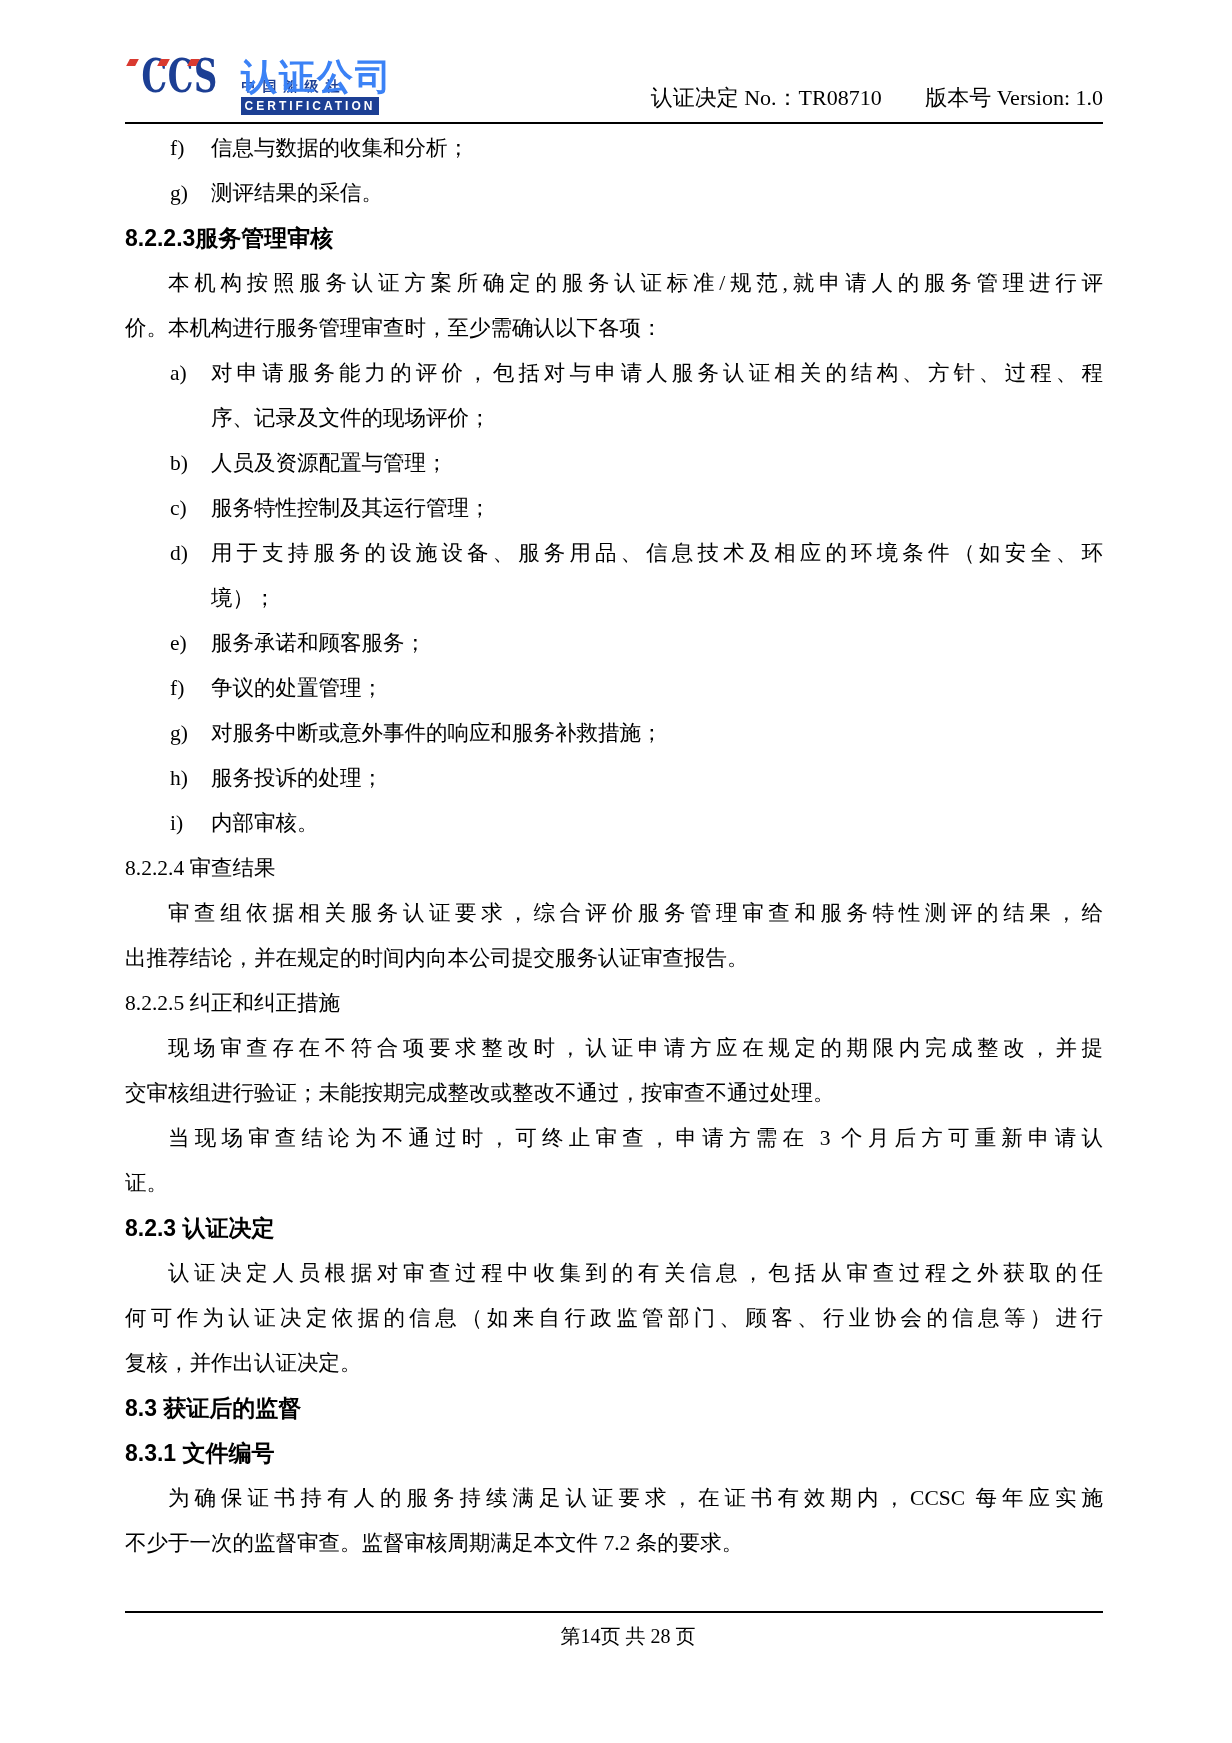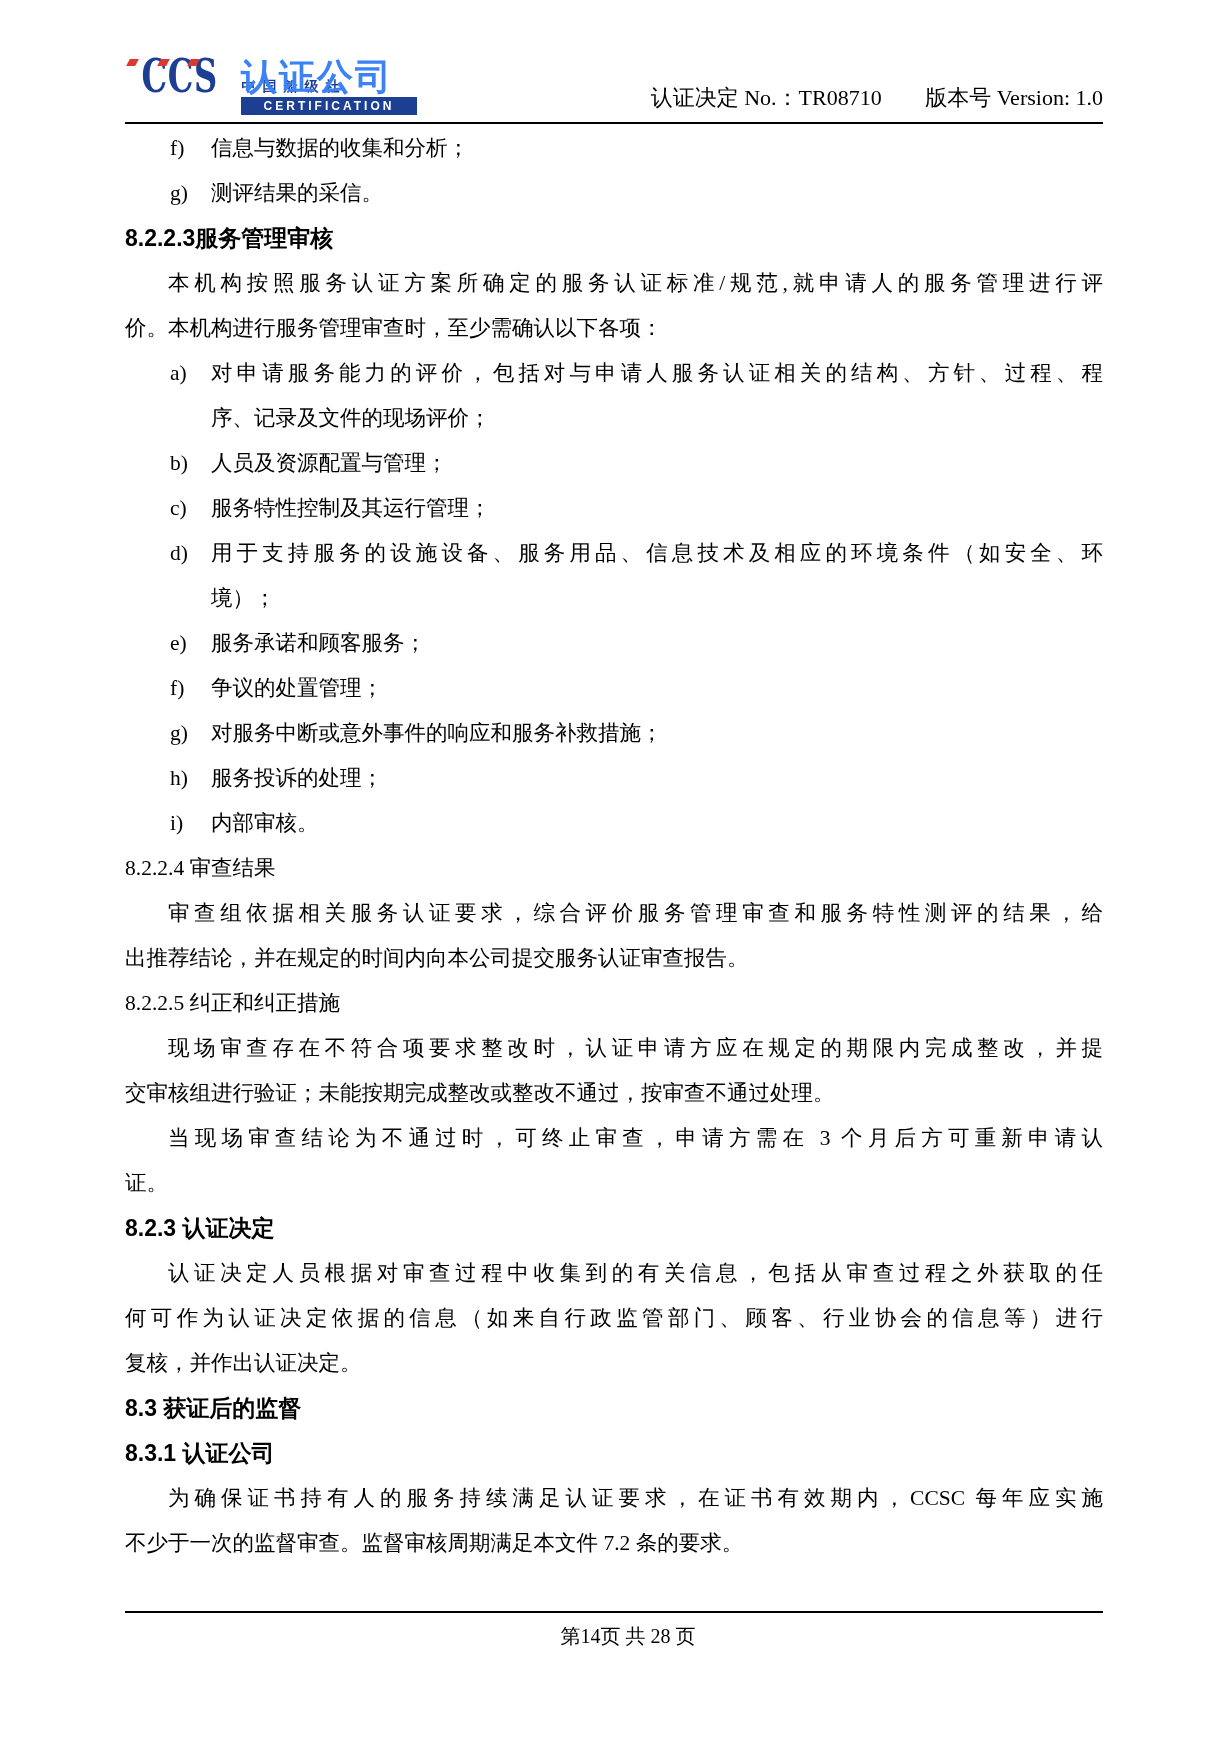--- a/index.html
+++ b/index.html
@@ -33,21 +33,21 @@
     margin-top:19px;color:#1c3f94;font-size:14px;line-height:14px;
     letter-spacing:7px;text-indent:7px;white-space:nowrap;font-weight:bold;
     font-family:"Liberation Sans","DejaVu Sans",sans-serif;
   }
   .logo-right{margin-left:6px;display:flex;flex-direction:column;}
   .brand-cn{
     color:#3b82f6;font-size:36px;line-height:37px;font-weight:600;
     font-family:"Liberation Sans","DejaVu Sans",sans-serif;letter-spacing:2px;white-space:nowrap;
   }
   .cert-bar{
-    margin-top:2px;width:176px;height:18px;background:#1c3f94;color:#fff;
+    margin-top:2px;width:138px;height:18px;background:#1c3f94;color:#fff;
     font-family:"Liberation Sans","DejaVu Sans",sans-serif;font-weight:bold;
     font-size:12px;line-height:18px;text-align:center;letter-spacing:3px;white-space:nowrap;
   }
   .header-text{
     position:absolute;top:84px;right:129px;font-size:22px;line-height:28px;white-space:nowrap;
   }
   .header-text .doc-no{margin-right:38px;}
   .header-rule{position:absolute;left:125px;right:129px;top:122px;border-top:2px solid #000;}
   
   .doc-body{
@@ -154,21 +154,21 @@
       <div class="line heading">8.2.2.5 纠正和纠正措施</div>
       <div class="line para first fill">现场审查存在不符合项要求整改时，认证申请方应在规定的期限内完成整改，并提</div>
       <div class="line para">交审核组进行验证；未能按期完成整改或整改不通过，按审查不通过处理。</div>
       <div class="line para first fill">当现场审查结论为不通过时，可终止审查，申请方需在 3 个月后方可重新申请认</div>
       <div class="line para">证。</div>
       <div class="line heading bold">8.2.3 认证决定</div>
       <div class="line para first fill">认证决定人员根据对审查过程中收集到的有关信息，包括从审查过程之外获取的任</div>
       <div class="line para fill">何可作为认证决定依据的信息（如来自行政监管部门、顾客、行业协会的信息等）进行</div>
       <div class="line para">复核，并作出认证决定。</div>
       <div class="line heading bold">8.3 获证后的监督</div>
-      <div class="line heading bold">8.3.1 认证公司</div>
+      <div class="line heading bold">8.3.1 文件编号</div>
       <div class="line para first fill">为确保证书持有人的服务持续满足认证要求，在证书有效期内，CCSC 每年应实施</div>
       <div class="line para">不少于一次的监督审查。监督审核周期满足本文件 7.2 条的要求。</div>
     </div>
 
   <div class="footer-rule"></div>
   <div class="footer-text">第14页  共 28 页</div>
 
 </div>
 
 </body></html>

